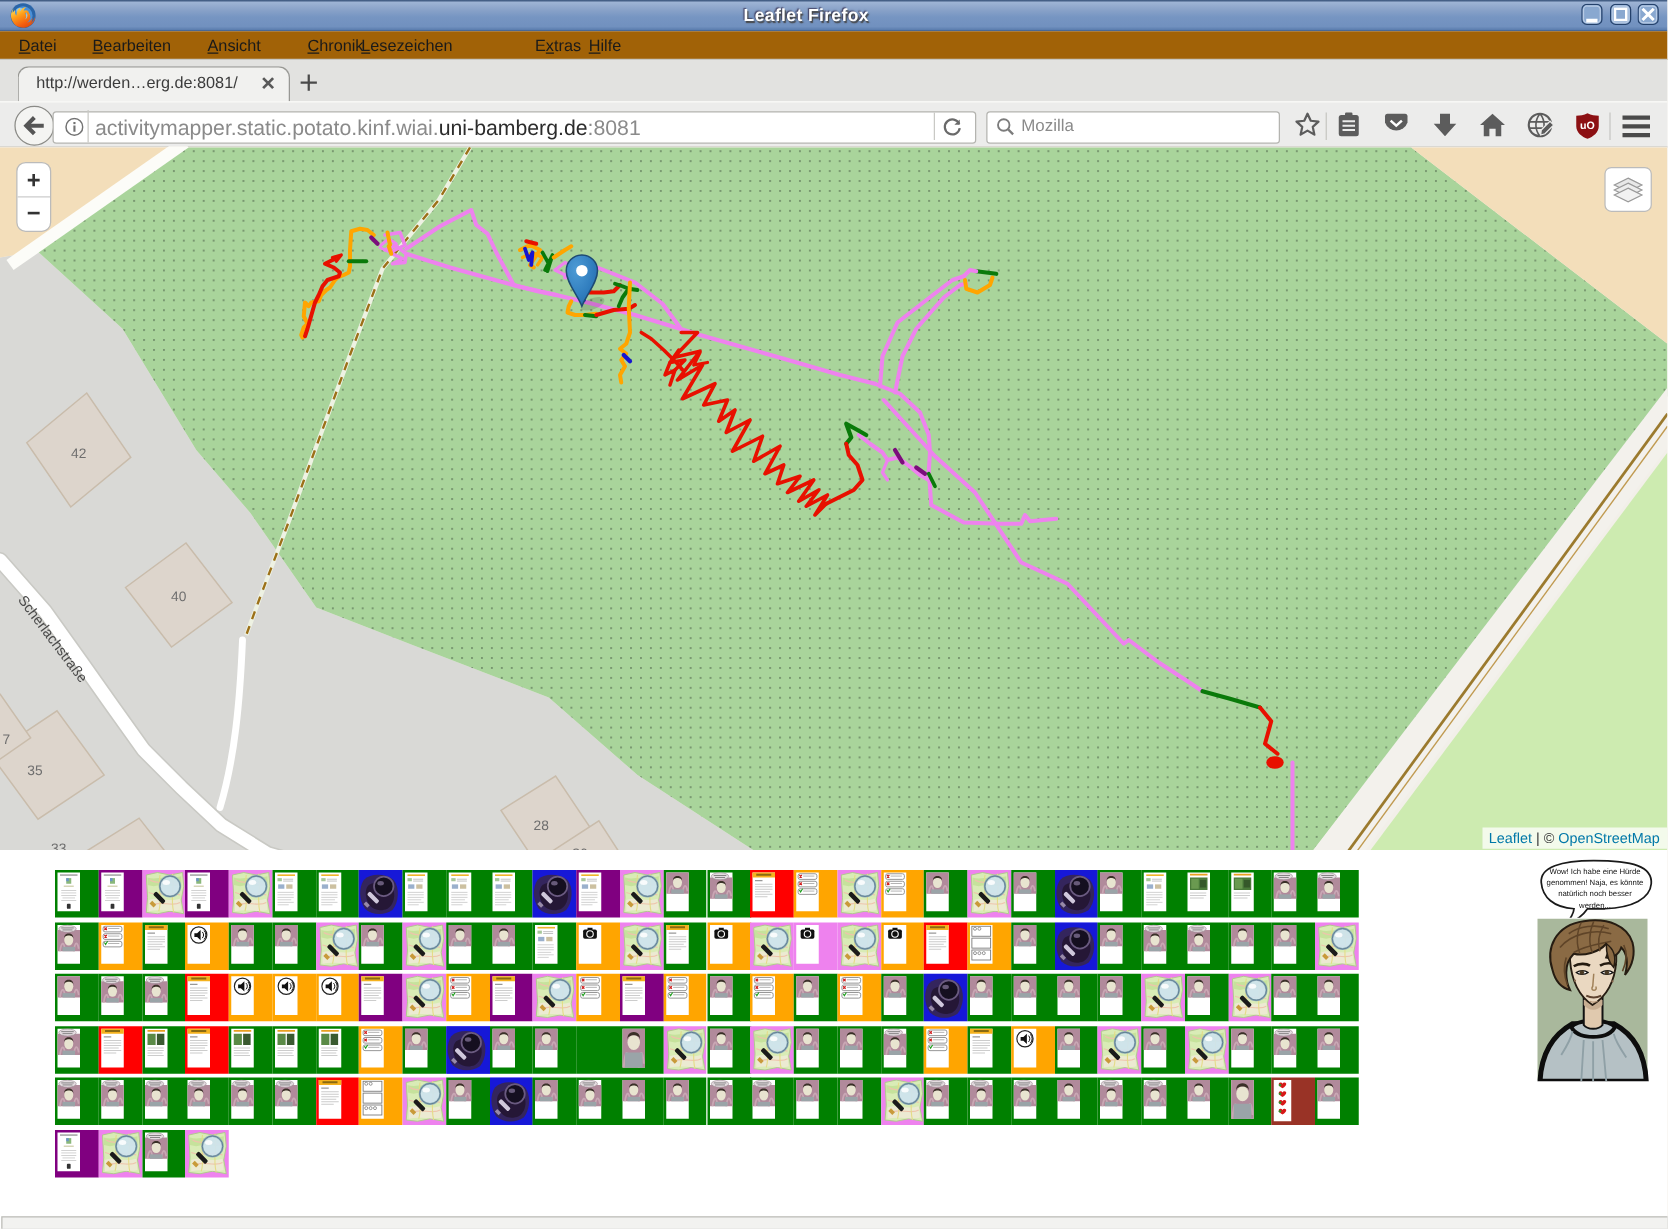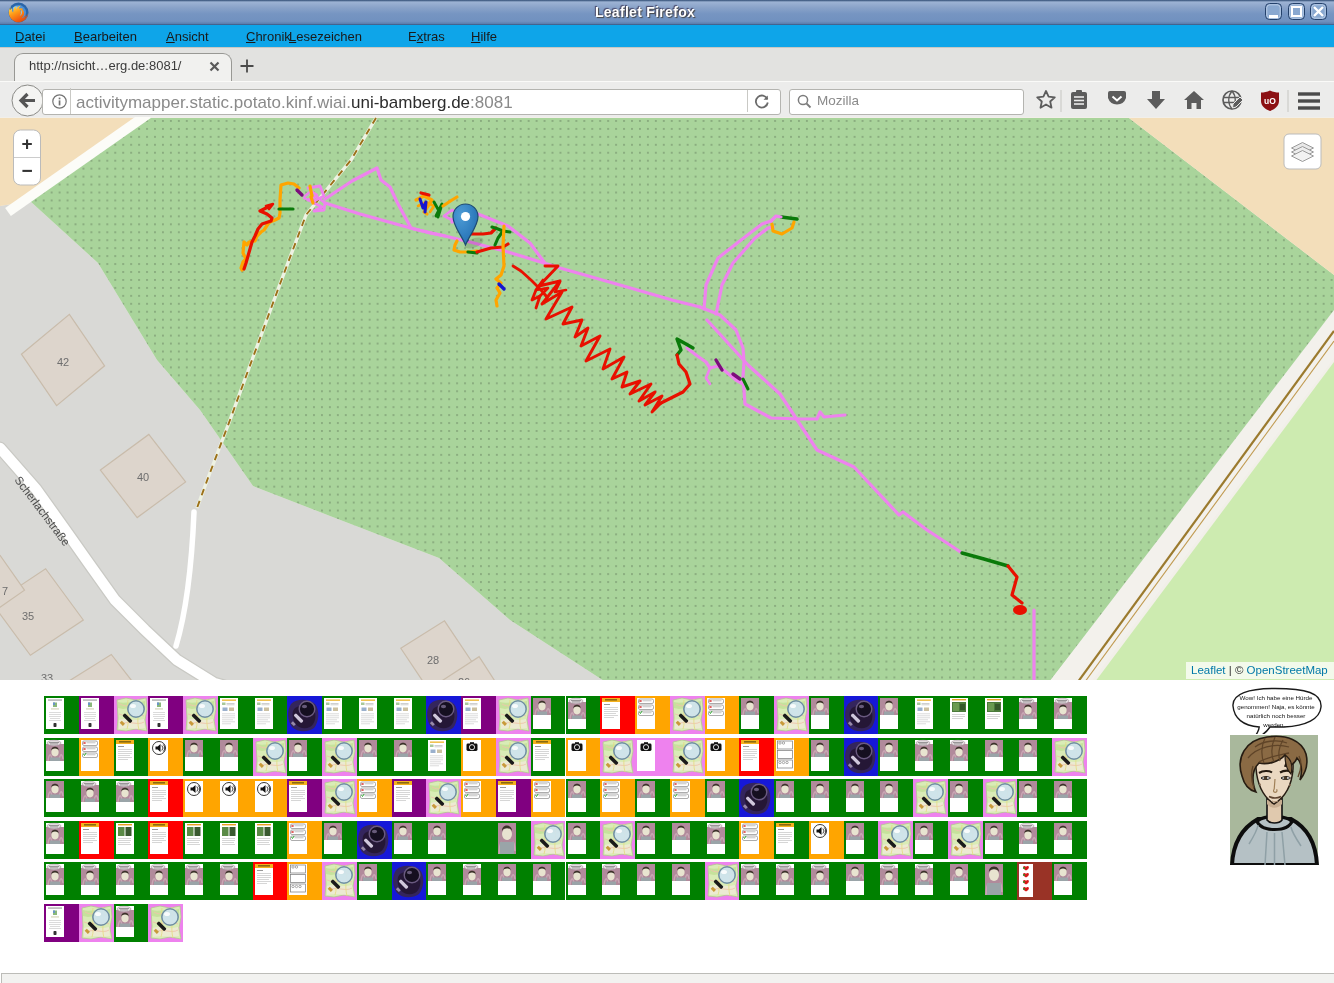--- a/index.html
+++ b/index.html
@@ -1,18 +1,18 @@
 <!DOCTYPE html>
 <html><head><meta charset="utf-8">
 <style>
 html,body{margin:0;padding:0;}
 body{width:1334px;height:983px;position:relative;font-family:"Liberation Sans",sans-serif;background:#fff;overflow:hidden;}
 .abs{position:absolute;}
 #titlebar{left:0;top:0;width:1334px;height:25px;background:linear-gradient(#2e4a72 0%,#9db3d4 8%,#8aa3c9 30%,#7695c2 55%,#7191bf 85%,#5a7cad 96%,#2e4a72 100%);}
-#menubar{left:0;top:25px;width:1334px;height:22px;background:#0ea5e9;border-bottom:1px solid #c8c8c4;color:#1a1a1a;font-size:13px;}
+#menubar{left:0;top:25px;width:1334px;height:22px;background:#a16207;border-bottom:1px solid #c8c8c4;color:#1a1a1a;font-size:13px;}
 #menubar span{position:absolute;top:4px;}
 #tabbar{left:0;top:48px;width:1334px;height:33px;background:#e2e2e0;}
 .tab{position:absolute;left:14px;top:5px;width:216px;height:28px;background:#f1f1ef;border:1px solid #989894;border-bottom:none;border-radius:9px 9px 0 0;}
 #navbar{left:0;top:81px;width:1334px;height:35px;background:#ececeb;border-top:1px solid #fafaf8;border-bottom:1px solid #a9a9a5;}
 .field{position:absolute;background:#fff;border:1px solid #b4b4b0;border-radius:3px;}
 #map{left:0;top:117px;}
 .tl{position:absolute;overflow:hidden;}
 #botstrip{left:1px;top:973px;width:1332px;height:9px;background:#f2f2f0;border:1px solid #bcbcb8;}
 </style></head><body>
 <div class="abs" id="titlebar"></div>
@@ -47,27 +47,27 @@
     <rect x="0.5" y="0.5" width="16" height="16" rx="4" fill="#89a8d0" stroke="#24416b"></rect>
     <rect x="1.8" y="1.8" width="13.4" height="13.4" rx="3" fill="none" stroke="#b9cce6" stroke-width="1"></rect>
     <path d="M4 4 L13 13 M13 4 L4 13" stroke="#fff" stroke-width="2.4"></path>
   </svg>
 <div class="abs" id="menubar">
     <span style="left:15px"><u>D</u>atei</span>
     <span style="left:74px"><u>B</u>earbeiten</span>
     <span style="left:166px"><u>A</u>nsicht</span>
     <span style="left:246px"><u>C</u>hronik</span>
     <span style="left:289px"><u>L</u>esezeichen</span>
-    <span style="left:408px">E<u>x</u>tras</span>
+    <span style="left:428px">E<u>x</u>tras</span>
     <span style="left:471px"><u>H</u>ilfe</span>
   </div>
 <div class="abs" id="tabbar">
     <div class="tab"></div>
   </div>
-<div class="abs" style="left:29px;top:58px;width:180px;font-size:13px;color:#3c3c3c;white-space:nowrap">http://nsicht…erg.de:8081/</div>
+<div class="abs" style="left:29px;top:58px;width:180px;font-size:13px;color:#3c3c3c;white-space:nowrap">http://werden…erg.de:8081/</div>
 <svg class="abs" style="left:209px;top:61px" width="11" height="11">
     <path d="M1.5 1.5 L9.5 9.5 M9.5 1.5 L1.5 9.5" stroke="#5a5a5a" stroke-width="2.2"></path>
   </svg>
 <svg class="abs" style="left:240px;top:59px" width="14" height="14">
     <path d="M7 0.5 L7 13.5 M0.5 7 L13.5 7" stroke="#4a4a4a" stroke-width="1.8"></path>
   </svg>
 <div class="abs" id="navbar"></div>
 <svg class="abs" style="left:11px;top:84px" width="33" height="33">
     <circle cx="16.5" cy="16.5" r="15.5" fill="#f4f4f2" stroke="#8b8b87"></circle>
     <path d="M24 16.5 L11 16.5 M16.5 10 L10 16.5 L16.5 23" stroke="#555" stroke-width="3.2" fill="none"></path>

